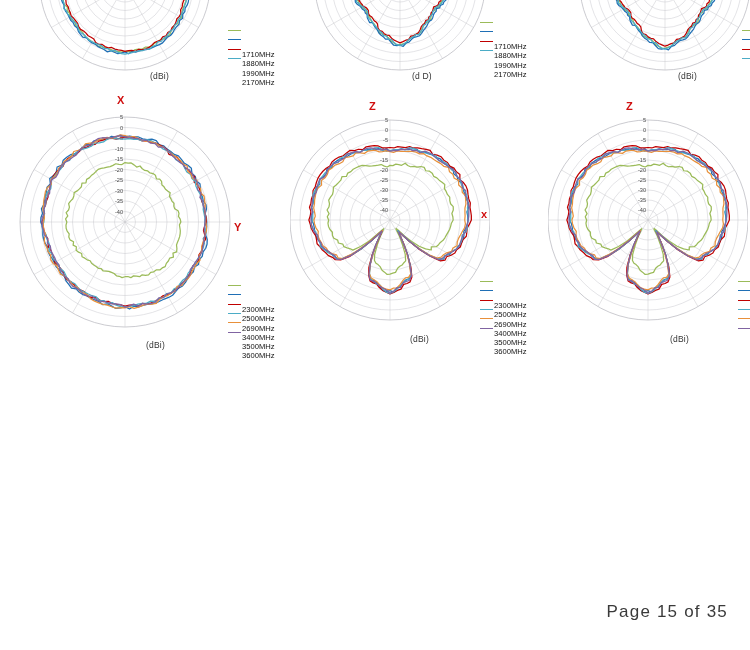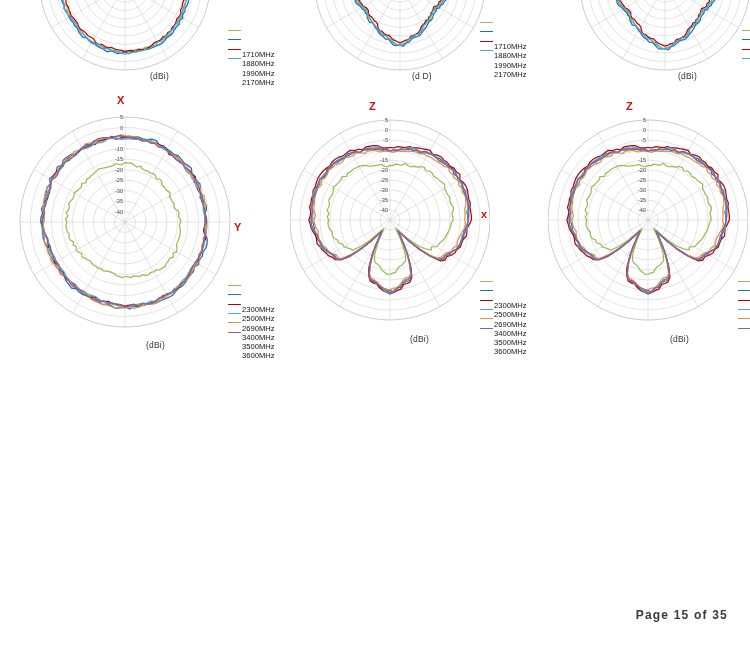--- a/index.html
+++ b/index.html
@@ -52,24 +52,24 @@
     font-size:5.6px;
     fill:#4a4a4a;
   }
   .grid-line{stroke:#c8c8cc;stroke-width:.5;fill:none;}
   .grid-circle{stroke:#c9c9cf;stroke-width:.5;fill:none;}
   .grid-outer{stroke:#b5b5bc;stroke-width:.7;fill:none;}
 
   .pagenum{
     position:absolute;
     right:22px;bottom:28px;
-    font-size:12px;
+    font-size:17px;
     color:#3a3a3a;
     letter-spacing:1.2px;
-    font-weight:700;
+    font-weight:400;
   }
 </style>
 </head>
 <body>
 
 <div class="page">
 
   <div class="plot" style="left:10px;top:-110px;width:230px;height:200px;">
     <div class="polar" id="p0" style="left:0;top:0;">
         <svg width="230" height="200" viewBox="0 0 230 200">

